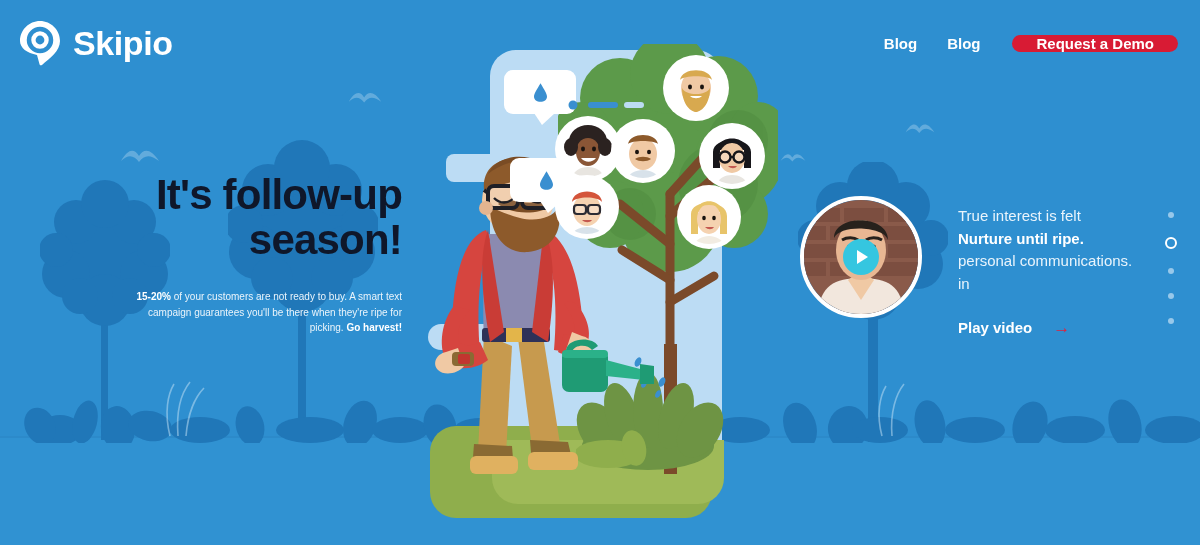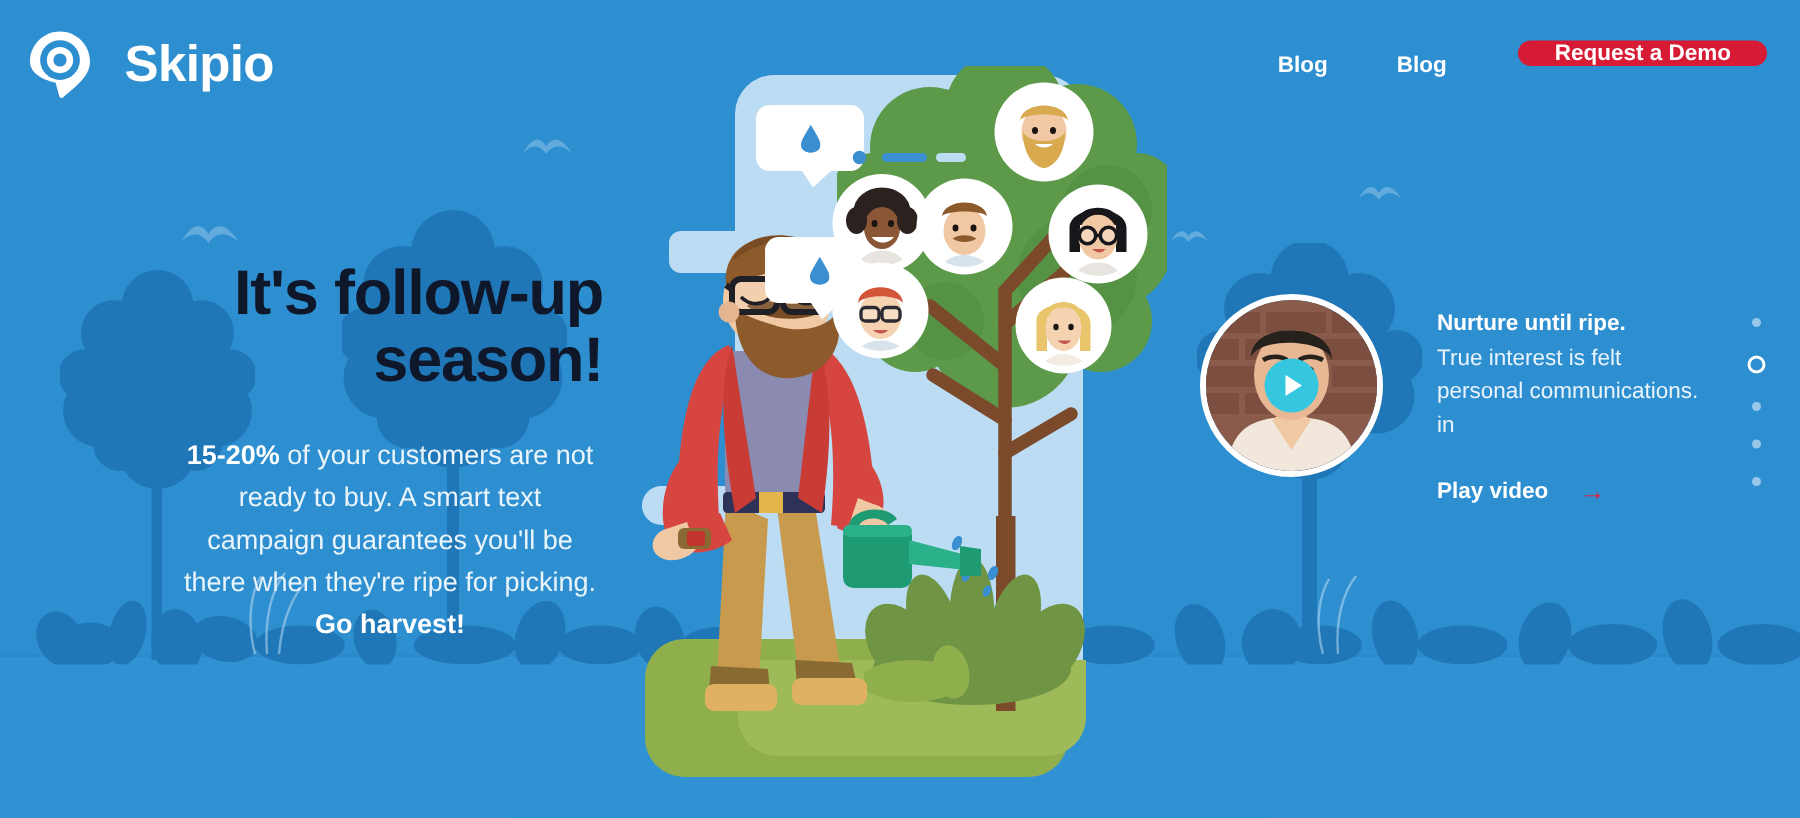--- a/index.html
+++ b/index.html
@@ -28,27 +28,27 @@
   }
   .hline { position:absolute; left:0; right:0; top:436px; height:2px; background:#2a86c4; opacity:.6; }
 
   
   .header {
     position:absolute; left:0; top:0; width:1200px; height:86px;
     display:flex; align-items:center; justify-content:space-between;
     padding:0 22px 0 18px;
     z-index:40;
   }
-  .logo { display:flex; align-items:center; gap:21px; }
+  .logo { display:flex; align-items:center; gap:11px; }
   .logo-mark { width:44px; height:46px; position:relative; flex:0 0 auto; }
   .logo-text {
     color:#ffffff; font-size:34px; font-weight:700; letter-spacing:-.4px;
     line-height:1;
   }
-  .nav { display:flex; align-items:flex-start; gap:16px; }
+  .nav { display:flex; align-items:center; gap:0px; }
   .nav a {
     color:#ffffff; font-size:15px; font-weight:700; text-decoration:none;
     padding:8px 15px;
   }
   .btn-demo {
     margin-left:17px;
     background:#d81b34; color:#fff;
     font-size:15px; font-weight:700;
     border:none; border-radius:22px;
     padding:0 24px;
@@ -60,21 +60,21 @@
   .hero-copy {
     position:absolute; left:118px; top:172px; width:284px;
     text-align:right; z-index:30;
   }
   .hero-title {
     color:#0f172a; font-size:42px; line-height:1.08; font-weight:700;
     letter-spacing:-.8px;
     margin-bottom:26px;
   }
   .hero-body {
-    color:#eaf4fb; font-size:18px; line-height:1.58;text-align:center;
+    color:#eaf4fb; font-size:10px; line-height:1.58;
   }
   .hero-body b { color:#ffffff; font-weight:700; }
 
   
   .illo { position:absolute; left:418px; top:36px; width:360px; height:509px; z-index:20; }
   .phone-card {
     position:absolute; left:72px; top:14px; width:232px; height:445px;
     background:#bcdcf4; border-radius:26px;
   }
   .phone-tab-a {
@@ -533,22 +533,22 @@
         <path d="M62 40 C66 37 73 37 78 40" stroke="#27211c" stroke-width="3" fill="none"></path>
         <path d="M46 66 C52 72 62 72 68 66 C62 70 52 70 46 66 Z" fill="#b5705e"></path>
       </svg>
       <div class="play-btn">
         <div class="play-tri"></div>
       </div>
     </div>
   </div>
 
   <div class="right-text">
+    <div class="line">True interest is felt</div>
     <div class="line"><b>Nurture until ripe.</b></div>
-    <div class="line">True interest is felt</div>
     <div class="line">personal communications.</div>
     <div class="line">in</div>
     <a class="play-link" href="#">
       <span>Play video</span>
       <span class="arrow">→</span>
     </a>
   </div>
 
   <div class="dots">
     <span class="dot"></span>

